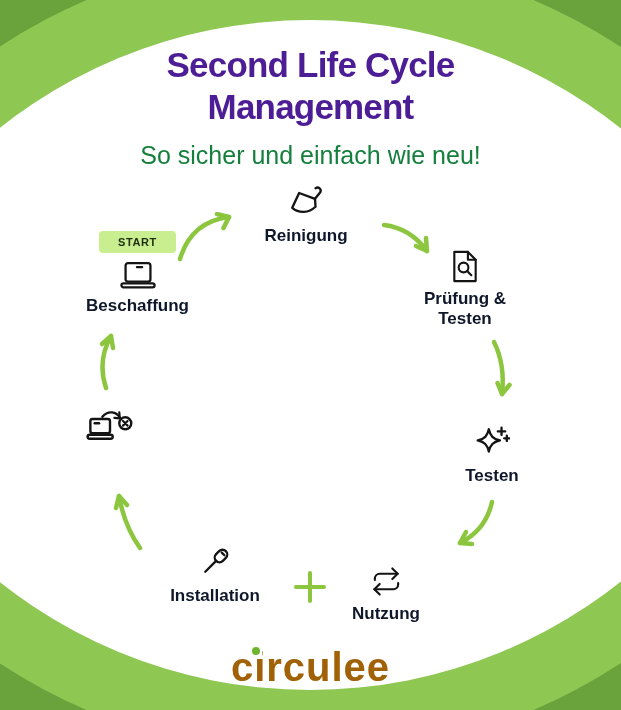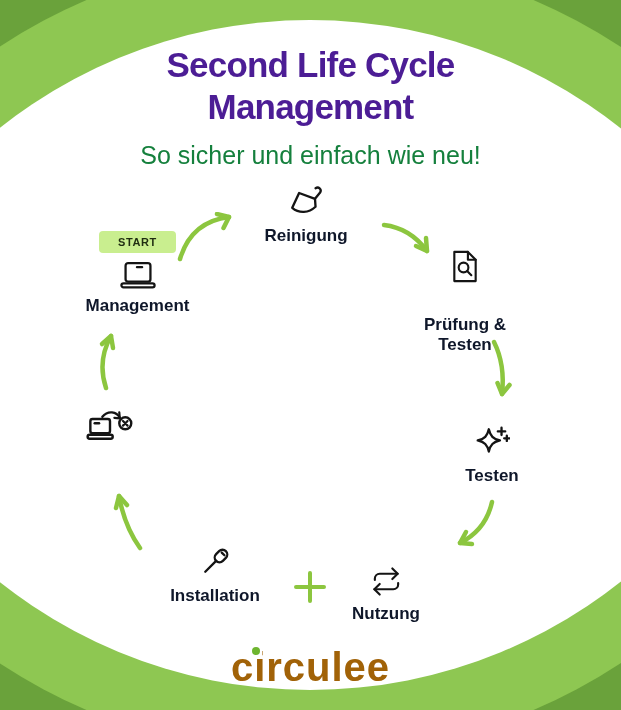--- a/index.html
+++ b/index.html
@@ -12,21 +12,21 @@
   .header h1{
     margin:0 auto;max-width:370px;font-size:35px;line-height:1.2;
     font-weight:700;letter-spacing:-0.8px;color:#4c1d95;
   }
   .subtitle{margin:13px 0 0 0;font-size:25px;font-weight:400;color:#15803d;}
   .stage{
     position:absolute;display:flex;flex-direction:column;align-items:center;
     gap:6px;text-align:center;z-index:2;
   }
   .stage .label{font-size:17px;font-weight:700;line-height:1.18;color:#0f172a;}
-  .stage .label.narrow{max-width:112px;margin-top:26px;}
+  .stage .label.narrow{max-width:112px;}
   .icon{display:flex;align-items:center;justify-content:center;}
   .badge{
     background:#c9ee8f;color:#1f2d11;font-size:11px;font-weight:700;
     letter-spacing:0.6px;padding:5px 19px;border-radius:4px;margin-bottom:2px;
   }
   .arrow,.plus{position:absolute;z-index:1;}
   .logo{position:absolute;bottom:20px;left:0;right:0;text-align:center;z-index:2;}
   .logo-inner{
     position:relative;display:inline-block;font-size:40px;font-weight:700;
     letter-spacing:1px;color:#a16207;
@@ -142,21 +142,21 @@
 
   <div class="stage" style="left:55px;top:231px;width:165px;">
     <div class="badge">START</div>
     <span class="icon">
       <svg width="38" height="29" viewBox="0 0 36 28" fill="none" stroke="#141414" stroke-width="2.2" stroke-linecap="round" stroke-linejoin="round">
         <rect x="6" y="2" width="24" height="18" rx="2.5"></rect>
         <path d="M17 6h5"></path>
         <rect x="2" y="21.5" width="32" height="4" rx="2"></rect>
       </svg>
     </span>
-    <div class="label">Management</div>
+    <div class="label">Beschaffung</div>
   </div>
 
   <svg class="arrow" style="left:175px;top:212px;" width="62" height="50" viewBox="0 0 62 50" fill="none" stroke="#8cc63f" stroke-width="4.5" stroke-linecap="round" stroke-linejoin="round">
     <path d="M5 47C13 20 30 8 54 5"></path>
     <path d="M42 2l12 3-5.5 11"></path>
   </svg>
 
   <svg class="arrow" style="left:381px;top:220px;" width="52" height="38" viewBox="0 0 52 38" fill="none" stroke="#8cc63f" stroke-width="4.5" stroke-linecap="round" stroke-linejoin="round">
     <path d="M3 5c17 2 32 11 43 26"></path>
     <path d="M45 18l1 13-11-5"></path>

